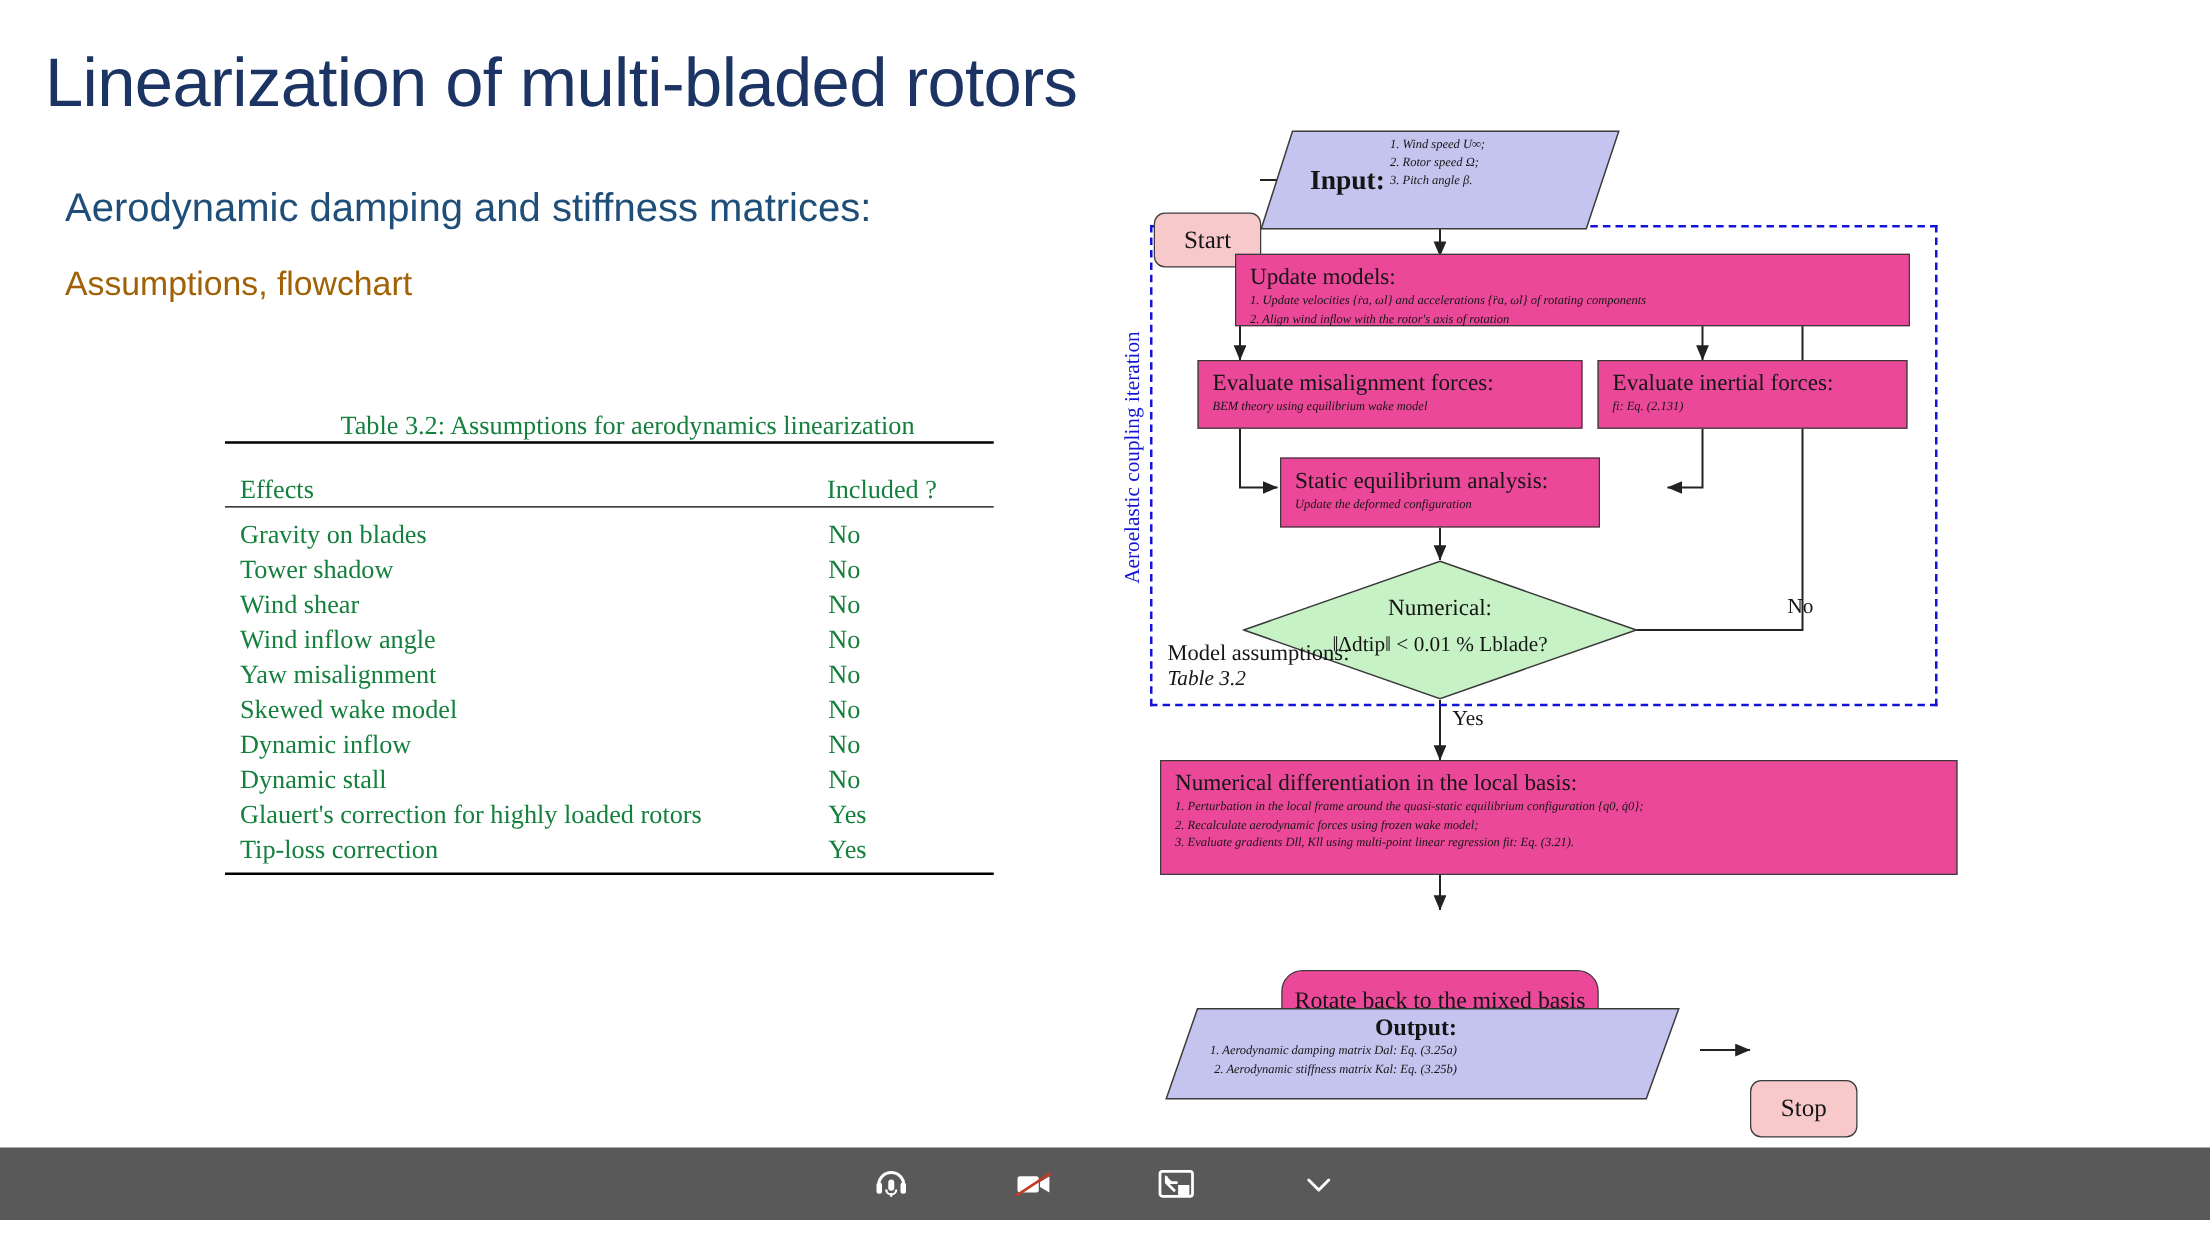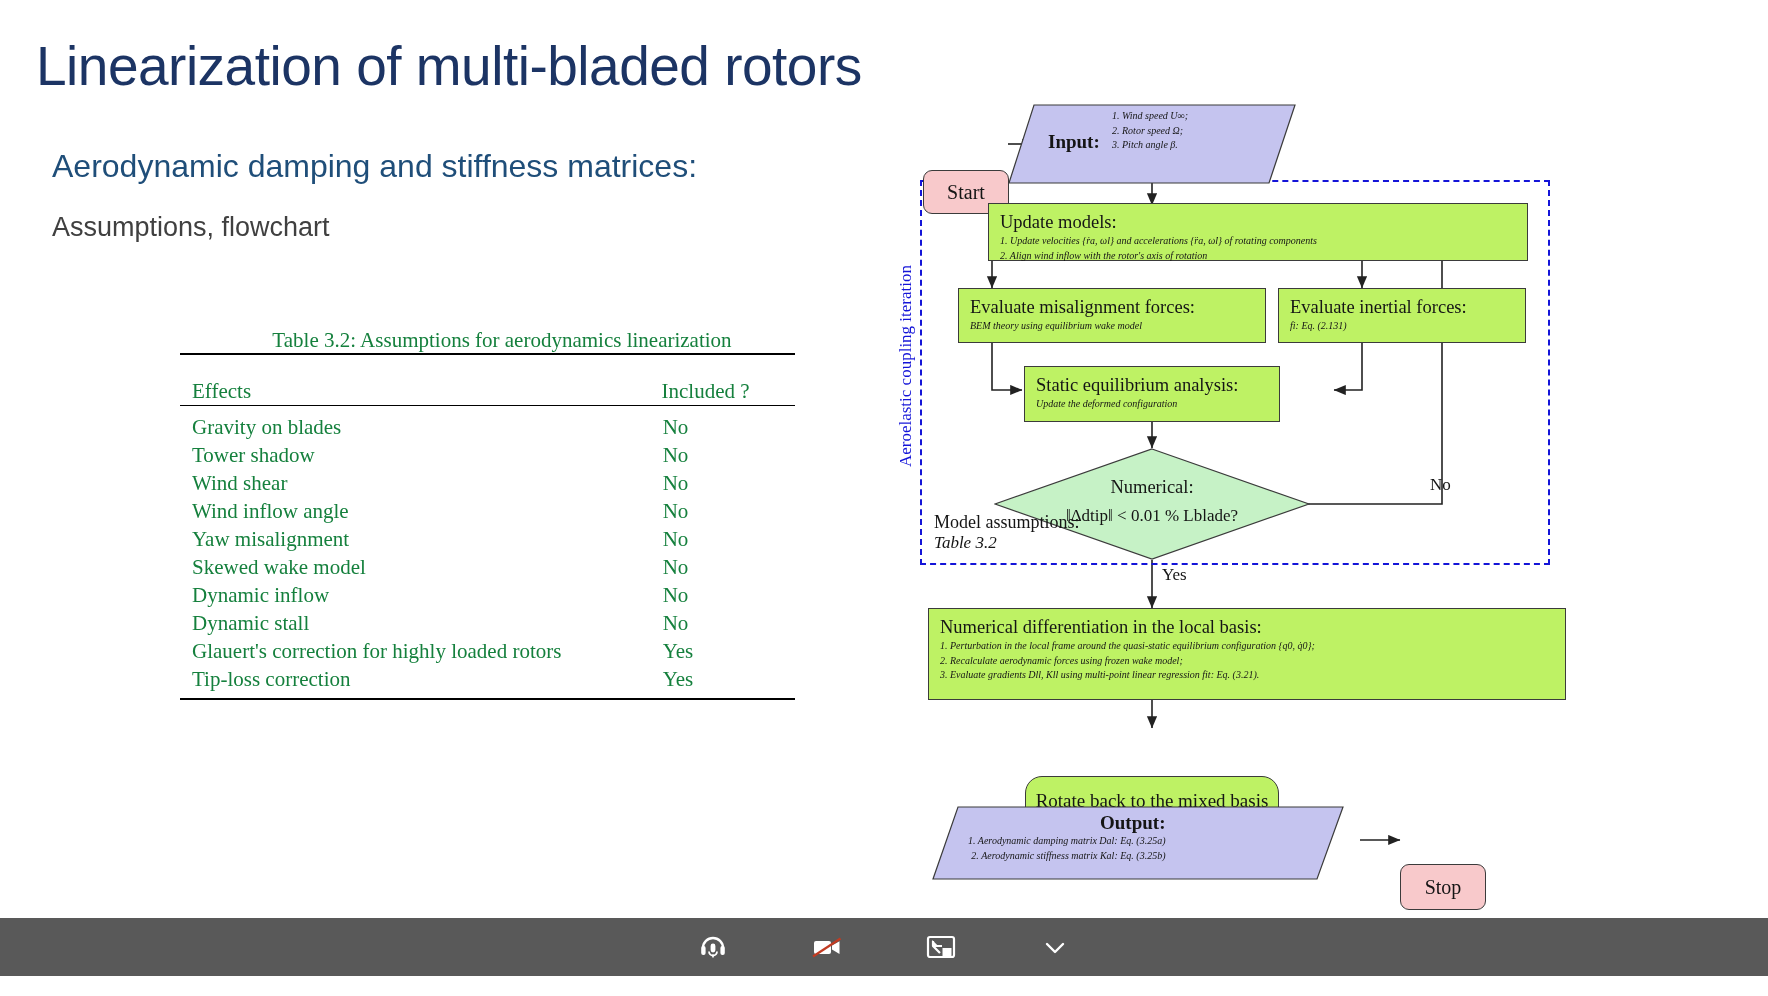--- a/index.html
+++ b/index.html
@@ -17,41 +17,41 @@
     position:absolute;left:36px;top:34px;
     font-size:55px;color:#1c3464;font-weight:400;
     letter-spacing:-0.5px;white-space:nowrap;
   }
   .subtitle1{
     position:absolute;left:52px;top:148px;
     font-size:32px;color:#1f4e79;white-space:nowrap;
   }
   .subtitle2{
     position:absolute;left:52px;top:212px;
-    font-size:27px;color:#404040;white-space:nowrap;
+    font-size:27px;color:#a16207;white-space:nowrap;
   }
 
   
   .tbl-wrap{position:absolute;left:180px;top:328px;width:620px;color:#15803d;
             font-family:"Liberation Serif",serif;}
   .tbl-caption{font-size:21px;text-align:center;margin-left:24px;white-space:nowrap;}
   table.assump{border-collapse:collapse;margin-top:22px;width:615px;}
   table.assump td{font-size:21px;padding:1.5px 0;}
   table.assump td.eff{width:480px;padding-left:12px;}
   table.assump td.inc{width:135px;}
   .rule-top{border-top:2px solid #000;height:0;width:615px;}
   .rule-mid{border-top:1.2px solid #000;height:0;width:615px;}
   .rule-bot{border-top:2px solid #000;height:0;width:615px;}
   .hdr td{font-size:21px;padding:6px 0 7px 0;}
 
   
   .fc{position:absolute;left:930px;top:100px;width:830px;height:760px;
       font-family:"Liberation Serif",serif;color:#151515;}
   .node{position:absolute;box-sizing:border-box;border:1.2px solid #3b3b3b;}
-  .n-orange{background:#bef264;}
+  .n-orange{background:#ec4899;}
   .n-pink{background:#f8c9cb;border-radius:9px;}
   .n-title{font-size:18.5px;line-height:1.25;}
   .n-item{font-size:10px;font-style:italic;line-height:1.45;}
   .n-center{display:flex;align-items:center;justify-content:center;text-align:center;margin-top:48px;}
   .pad{padding:7px 11px;}
 
   
   .par{position:absolute;}
   .par svg{position:absolute;left:0;top:0;}
   .par .par-body{position:absolute;}
@@ -197,21 +197,21 @@
     <div class="loop-label" style="left:-34px;top:165px;">Aeroelastic coupling iteration</div>
 
     <div class="node n-pink n-center" style="left:-7px;top:22px;width:86px;height:44px;">
       <span style="font-size:20px">Start</span>
     </div>
 
     <div class="par" style="left:78px;top:4px;width:288px;height:80px;">
       <svg width="288" height="80">
         <polygon points="26,1 287,1 261,79 1,79" fill="#c5c4ef" stroke="#3b3b3b" stroke-width="1.2"></polygon>
       </svg>
-      <div class="par-body" style="left:40px;top:27px;font-size:19px;font-weight:bold;text-align:right;"><span>Input</span>:</div>
+      <div class="par-body" style="left:40px;top:27px;font-size:22px;font-weight:bold;text-align:right;"><span>Input</span>:</div>
       <div class="par-body" style="left:104px;top:5px;">
         <div class="n-item" style="white-space:nowrap">1.  Wind speed U∞;</div>
         <div class="n-item" style="white-space:nowrap">2.  Rotor speed Ω;</div>
         <div class="n-item" style="white-space:nowrap">3.  Pitch angle β.</div>
       </div>
     </div>
 
     <div class="node n-orange pad" style="left:58px;top:103px;width:540px;height:58px;">
       <div class="n-title">Update models:</div>
       <div class="n-item" style="white-space:nowrap">1.  Update velocities {ṙa, ωl} and accelerations {r̈a, ω̇l} of rotating components</div>

